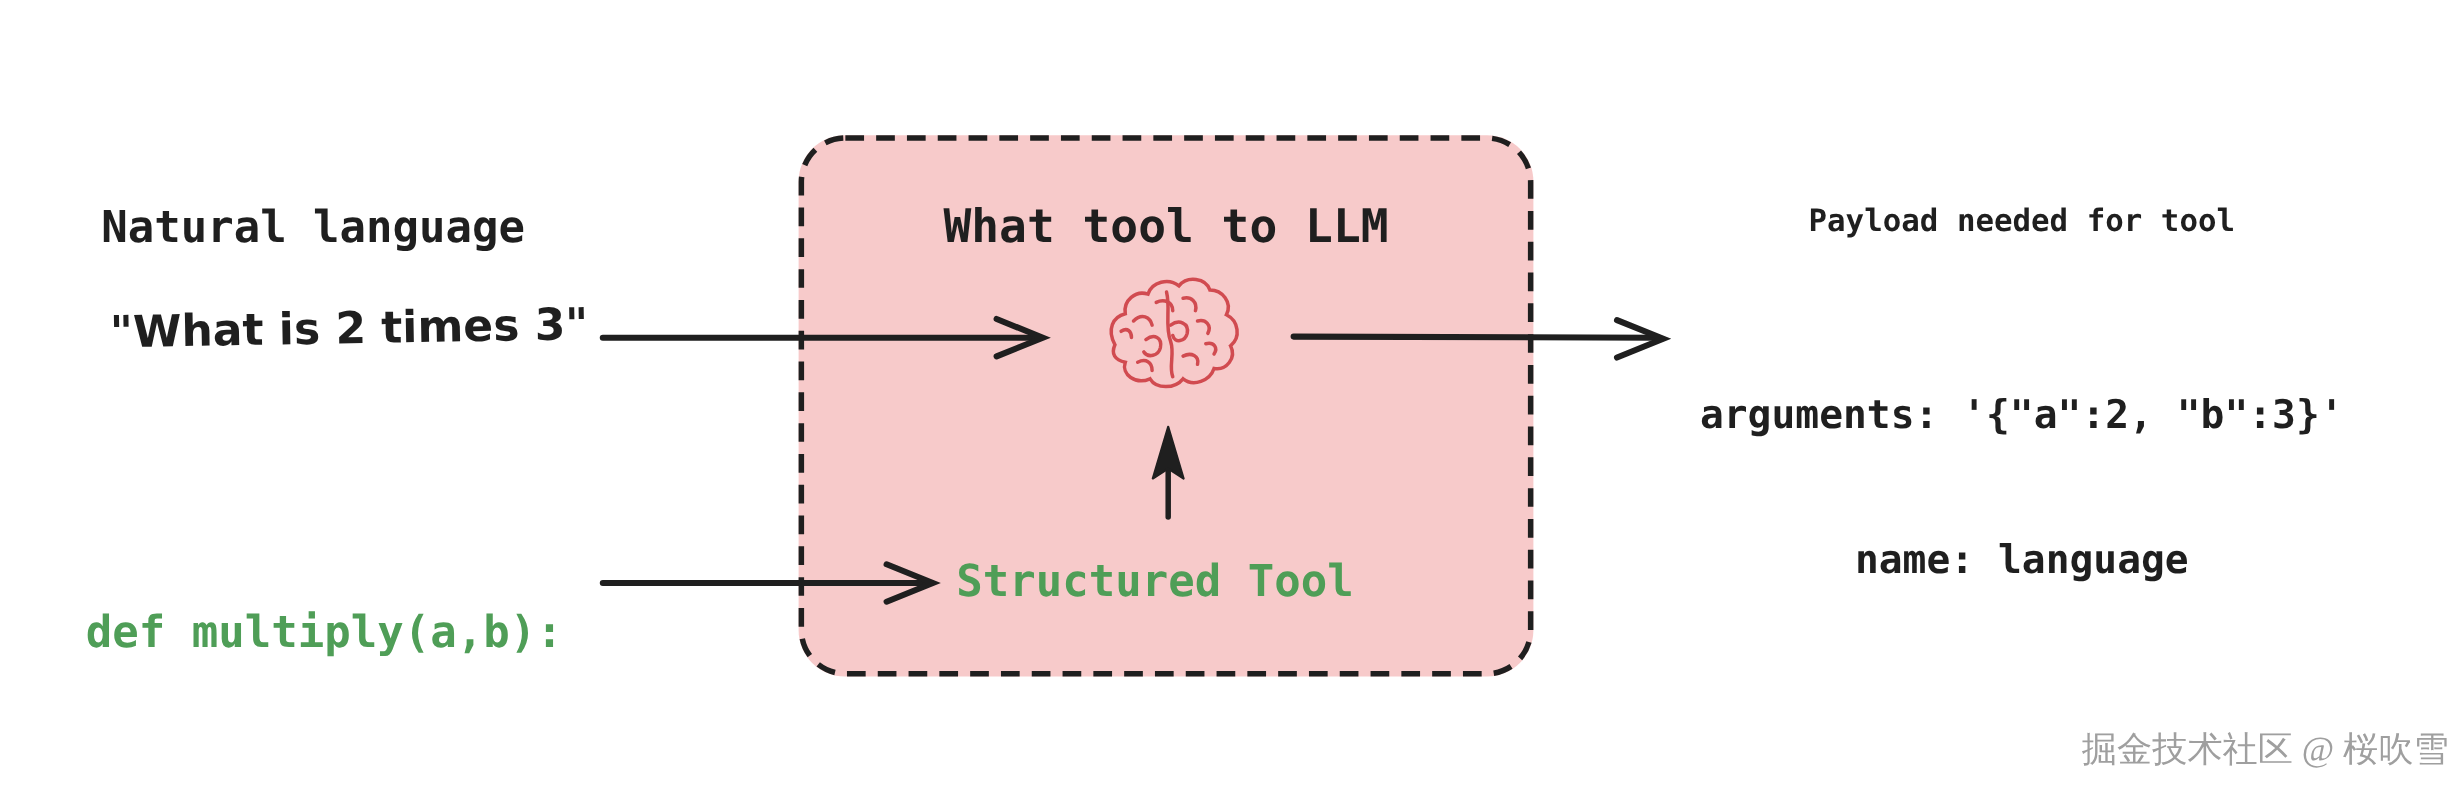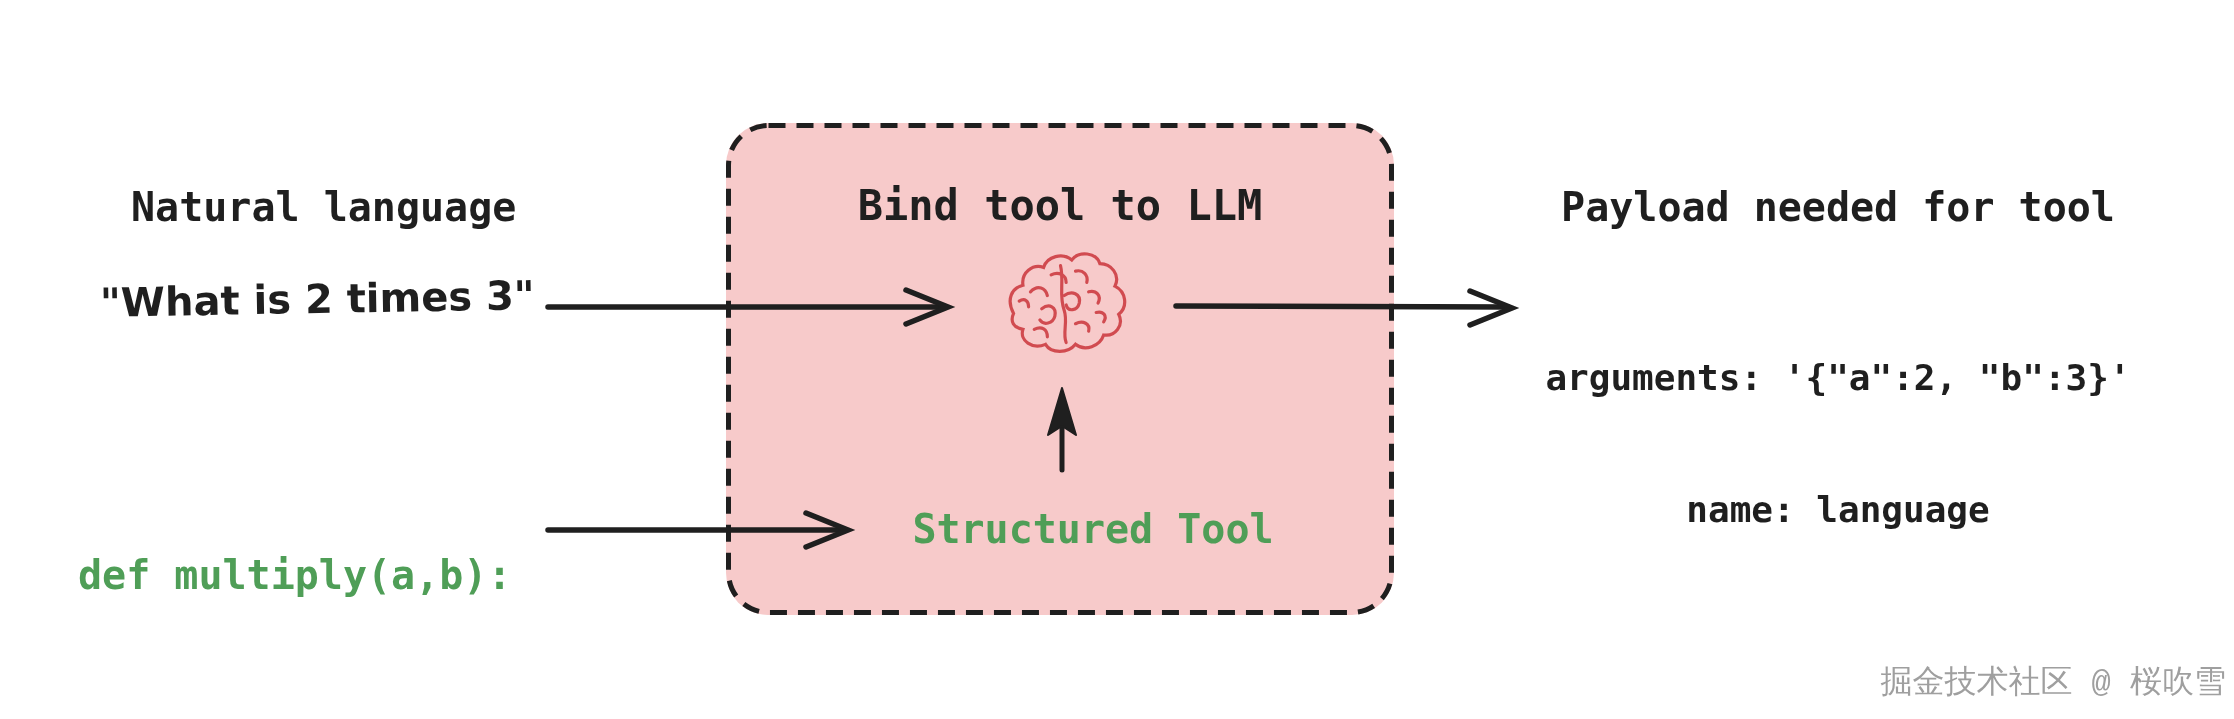--- a/index.html
+++ b/index.html
@@ -55,21 +55,21 @@
   .box-title {
     left: 726px;
     top: 181px;
     width: 668px;
     text-align: center;
     font-size: 42px;
     font-weight: 700;
     z-index: 3;
   }
   .tool-label {
-    left: 759px;
+    left: 716px;
     top: 506px;
     width: 668px;
     text-align: center;
     font-size: 40px;
     font-weight: 700;
     color: #4f9e57;
     z-index: 3;
   }
   .brain-wrap {
     left: 983px;
@@ -78,72 +78,72 @@
     height: 122px;
     z-index: 3;
   }
 
   
   .right-title {
     left: 1508px;
     top: 184px;
     width: 660px;
     text-align: center;
-    font-size: 40px;
+    font-size: 28px;
     font-weight: 700;
     white-space: nowrap;
     z-index: 3;
   }
   .payload-block {
     left: 1508px;
     top: 268px;
     width: 660px;
     text-align: center;
     font-size: 36px;
     line-height: 44px;
     font-weight: 700;
     white-space: pre;
     z-index: 3;
   }
 
   
   .watermark {
     right: 8px;
     top: 660px;
-    font-family: Liberation Mono, monospace;
+    font-family: Liberation Serif, serif;
     font-size: 32px;
     color: #9f9f9f;
     text-shadow: 2px 2px 0 #ffffff;
     white-space: nowrap;
     z-index: 3;
   }
 
   .overlay-svg {
     left: 0; top: 0;
     width: 2234px;
     height: 719px;
     z-index: 2;
     pointer-events: none;
   }
 </style>
 </head>
 <body>
 
 <div class="abs pink-box"></div>
 
-<div class="abs side-title" style="left:92px; top:184px;margin-left:39px;">Natural language</div>
+<div class="abs side-title" style="left:92px; top:184px;">Natural language</div>
 
 <div class="abs hand-quote" style="left:100px; top:276px;">"What is 2 times 3"</div>
 
 <div class="abs code-block" style="left:78px; top:455px;">
   <div>def multiply(a,b):</div>
   
 </div>
 
-<div class="abs box-title">Bind tool to LLM</div>
+<div class="abs box-title">What tool to LLM</div>
 
 <div class="abs brain-wrap">
   <svg width="155" height="122" viewBox="0 0 160 130" fill="none">
     <g stroke="#d14b50" stroke-width="3.4" stroke-linecap="round" fill="none">
       <path d="M30,75 C22,60 28,48 40,45 C38,32 50,22 62,26 C66,14 82,10 92,18 C100,8 118,10 122,22 C134,22 144,34 138,46 C150,52 152,68 142,76 C148,88 138,100 126,98 C122,110 106,116 96,108 C88,118 70,118 64,108 C50,114 36,104 40,92 C30,90 26,84 30,75 Z"></path>
       <path d="M80,24 C84,40 78,56 84,72 C88,84 82,96 86,106"></path>
       <path d="M48,52 C56,44 64,48 66,56"></path>
       <path d="M70,34 C78,30 86,34 86,42"></path>
       <path d="M96,30 C104,28 110,34 108,42"></path>
       <path d="M60,70 C68,64 76,68 74,78 C72,86 62,88 58,82"></path>

